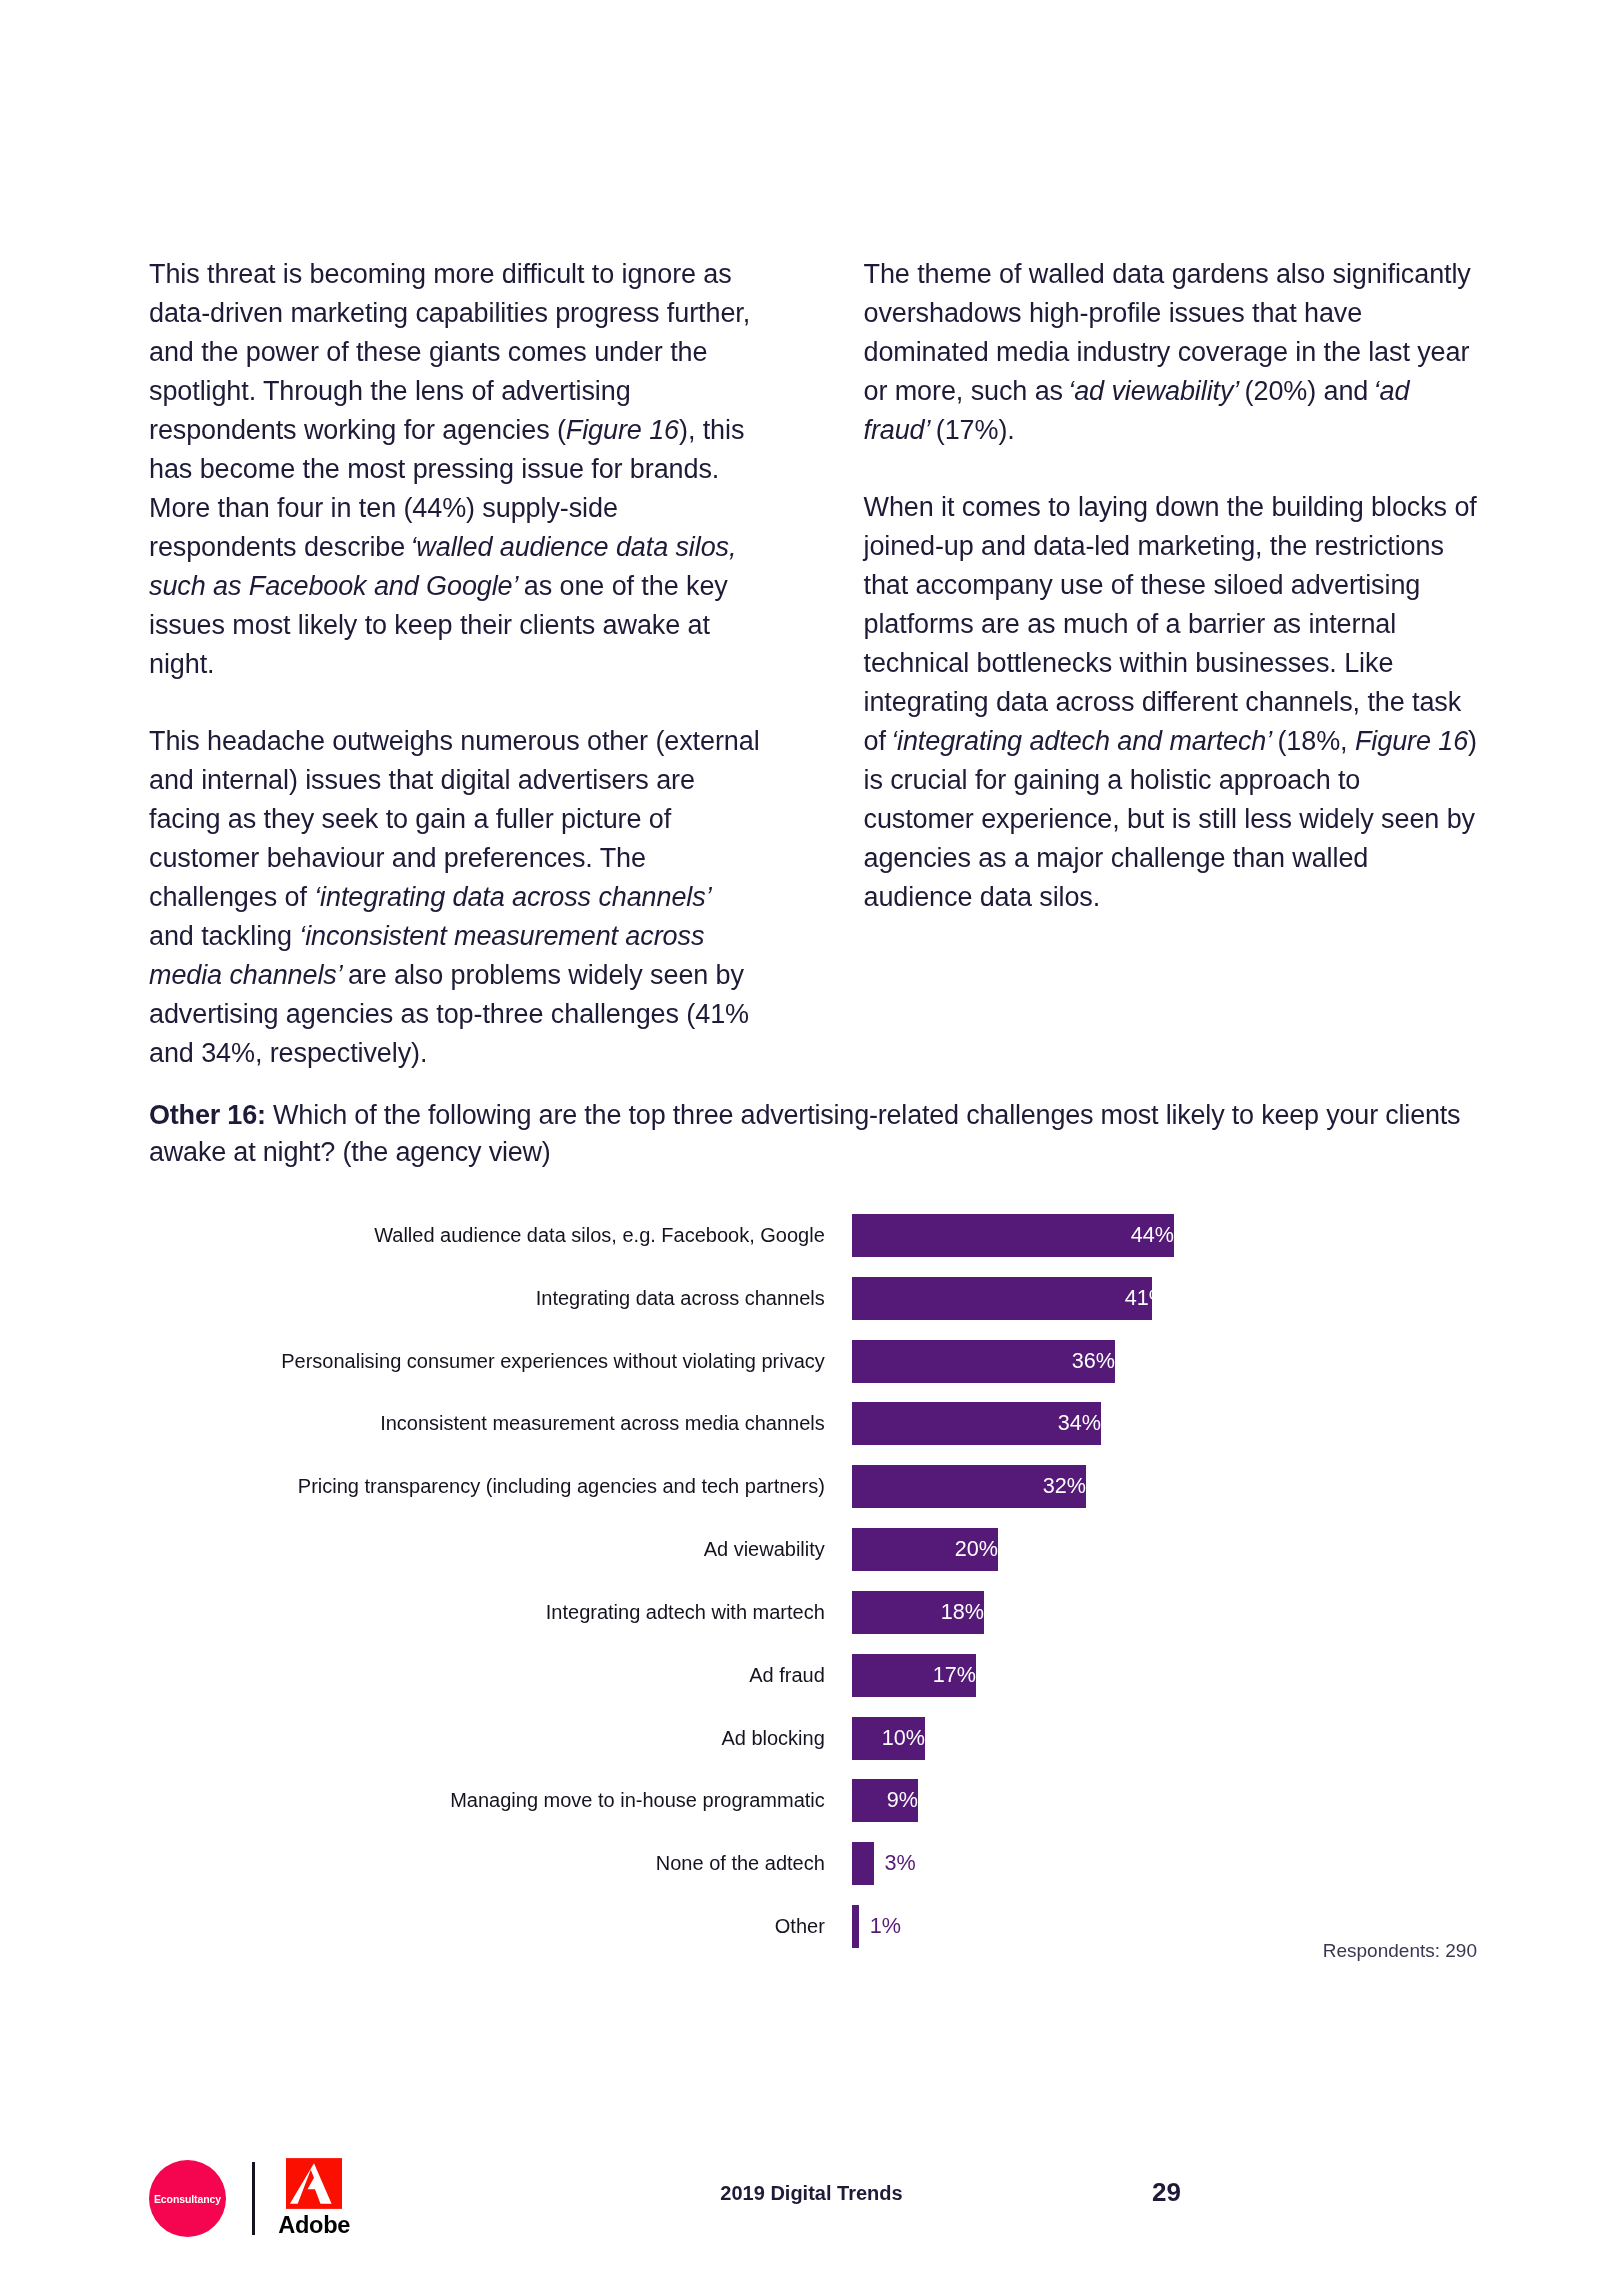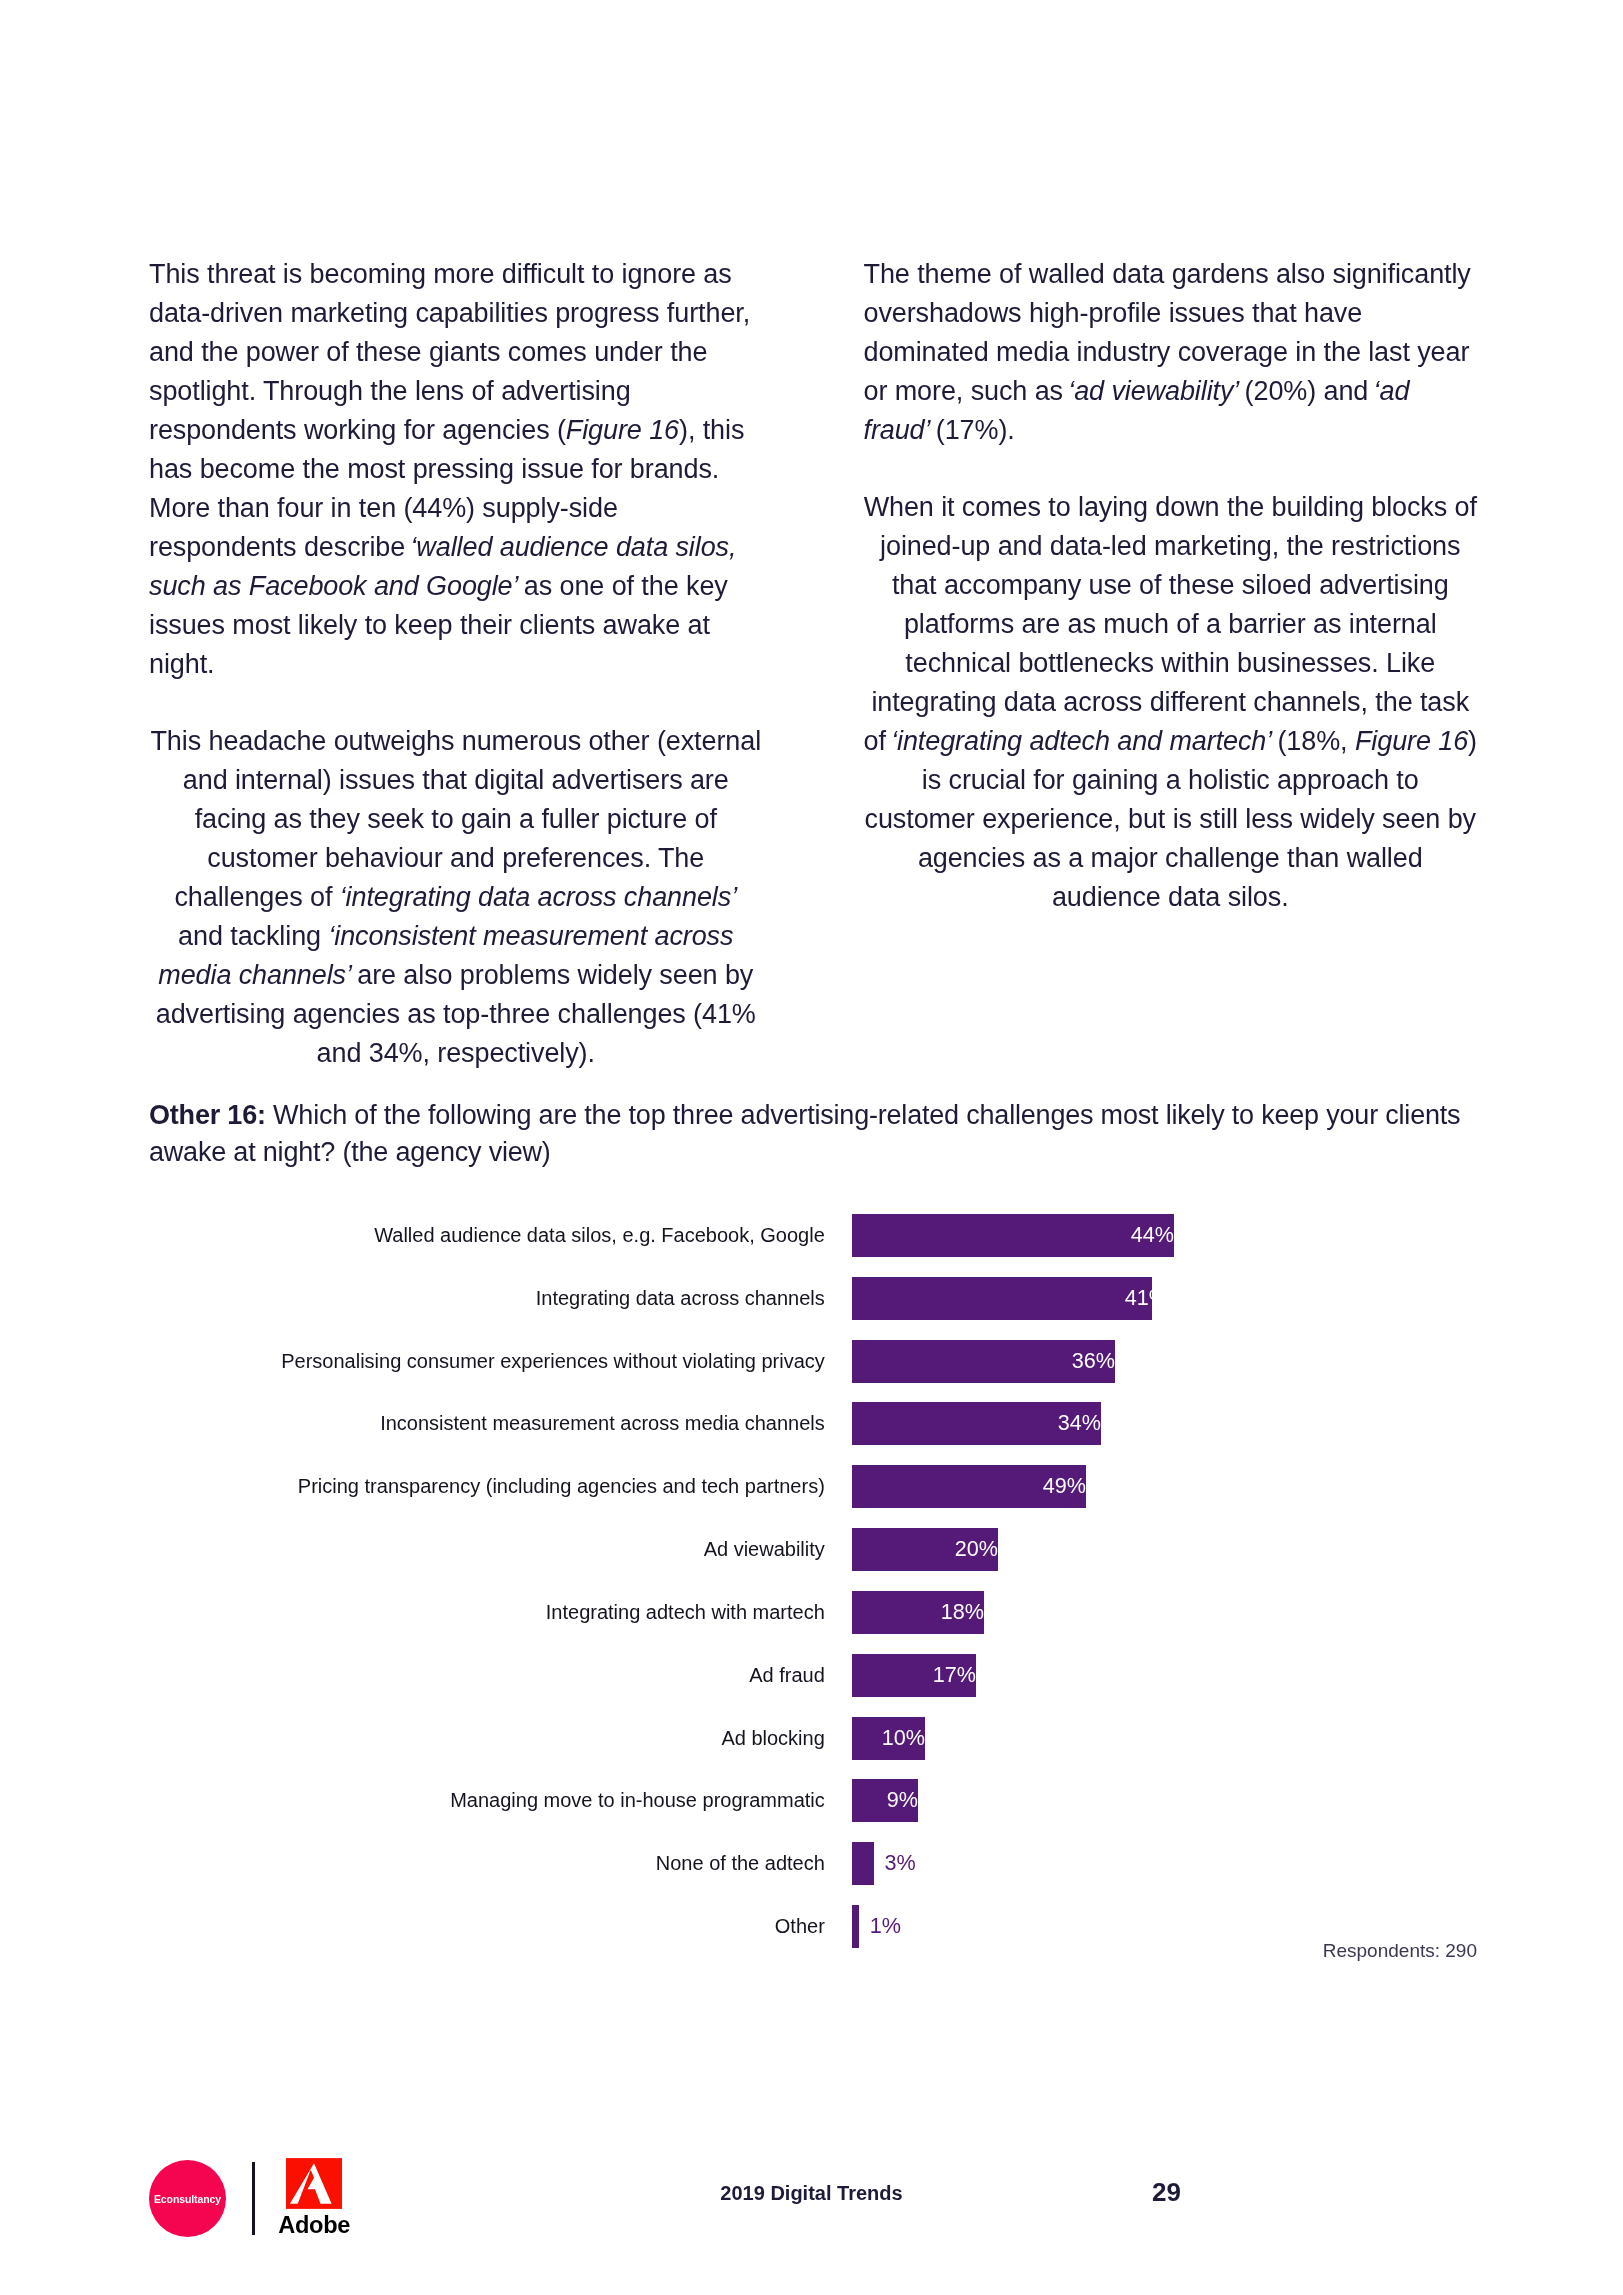--- a/index.html
+++ b/index.html
@@ -28,21 +28,21 @@
   }
   .col { width: 615px; }
   .col p {
     margin: 0 0 38px 0;
     font-size: 27px;
     line-height: 39px;
     color: #1d1b38;
     font-weight: 400;
     letter-spacing: -0.1px;
   }
-  .col p:last-child { margin-bottom: 0; text-align: center; }
+  .col p:last-child { margin-bottom: 0; }
   .col em { font-style: italic; }
 
   
   .fig-caption {
     position: absolute;
     left: 149px;
     top: 1097px;
     width: 1328px;
     font-size: 27px;
     line-height: 37px;
@@ -258,21 +258,21 @@
         <div class="bar-label">Inconsistent measurement across media channels</div>
         <div class="bar-track">
           <div class="bar-fill" style="width: 249px; background: rgb(85, 26, 120);"></div>
           <div class="bar-value inside" style="left: 0px; width: 249px; color: rgb(255, 255, 255);">34%</div>
         </div>
       </div>
       <div class="bar-row" style="top: 251px;">
         <div class="bar-label">Pricing transparency (including agencies and tech partners)</div>
         <div class="bar-track">
           <div class="bar-fill" style="width: 234px; background: rgb(85, 26, 120);"></div>
-          <div class="bar-value inside" style="left: 0px; width: 234px; color: rgb(255, 255, 255);">49%</div>
+          <div class="bar-value inside" style="left: 0px; width: 234px; color: rgb(255, 255, 255);">32%</div>
         </div>
       </div>
       <div class="bar-row" style="top: 314px;">
         <div class="bar-label">Ad viewability</div>
         <div class="bar-track">
           <div class="bar-fill" style="width: 146px; background: rgb(85, 26, 120);"></div>
           <div class="bar-value inside" style="left: 0px; width: 146px; color: rgb(255, 255, 255);">20%</div>
         </div>
       </div>
       <div class="bar-row" style="top: 377px;">

